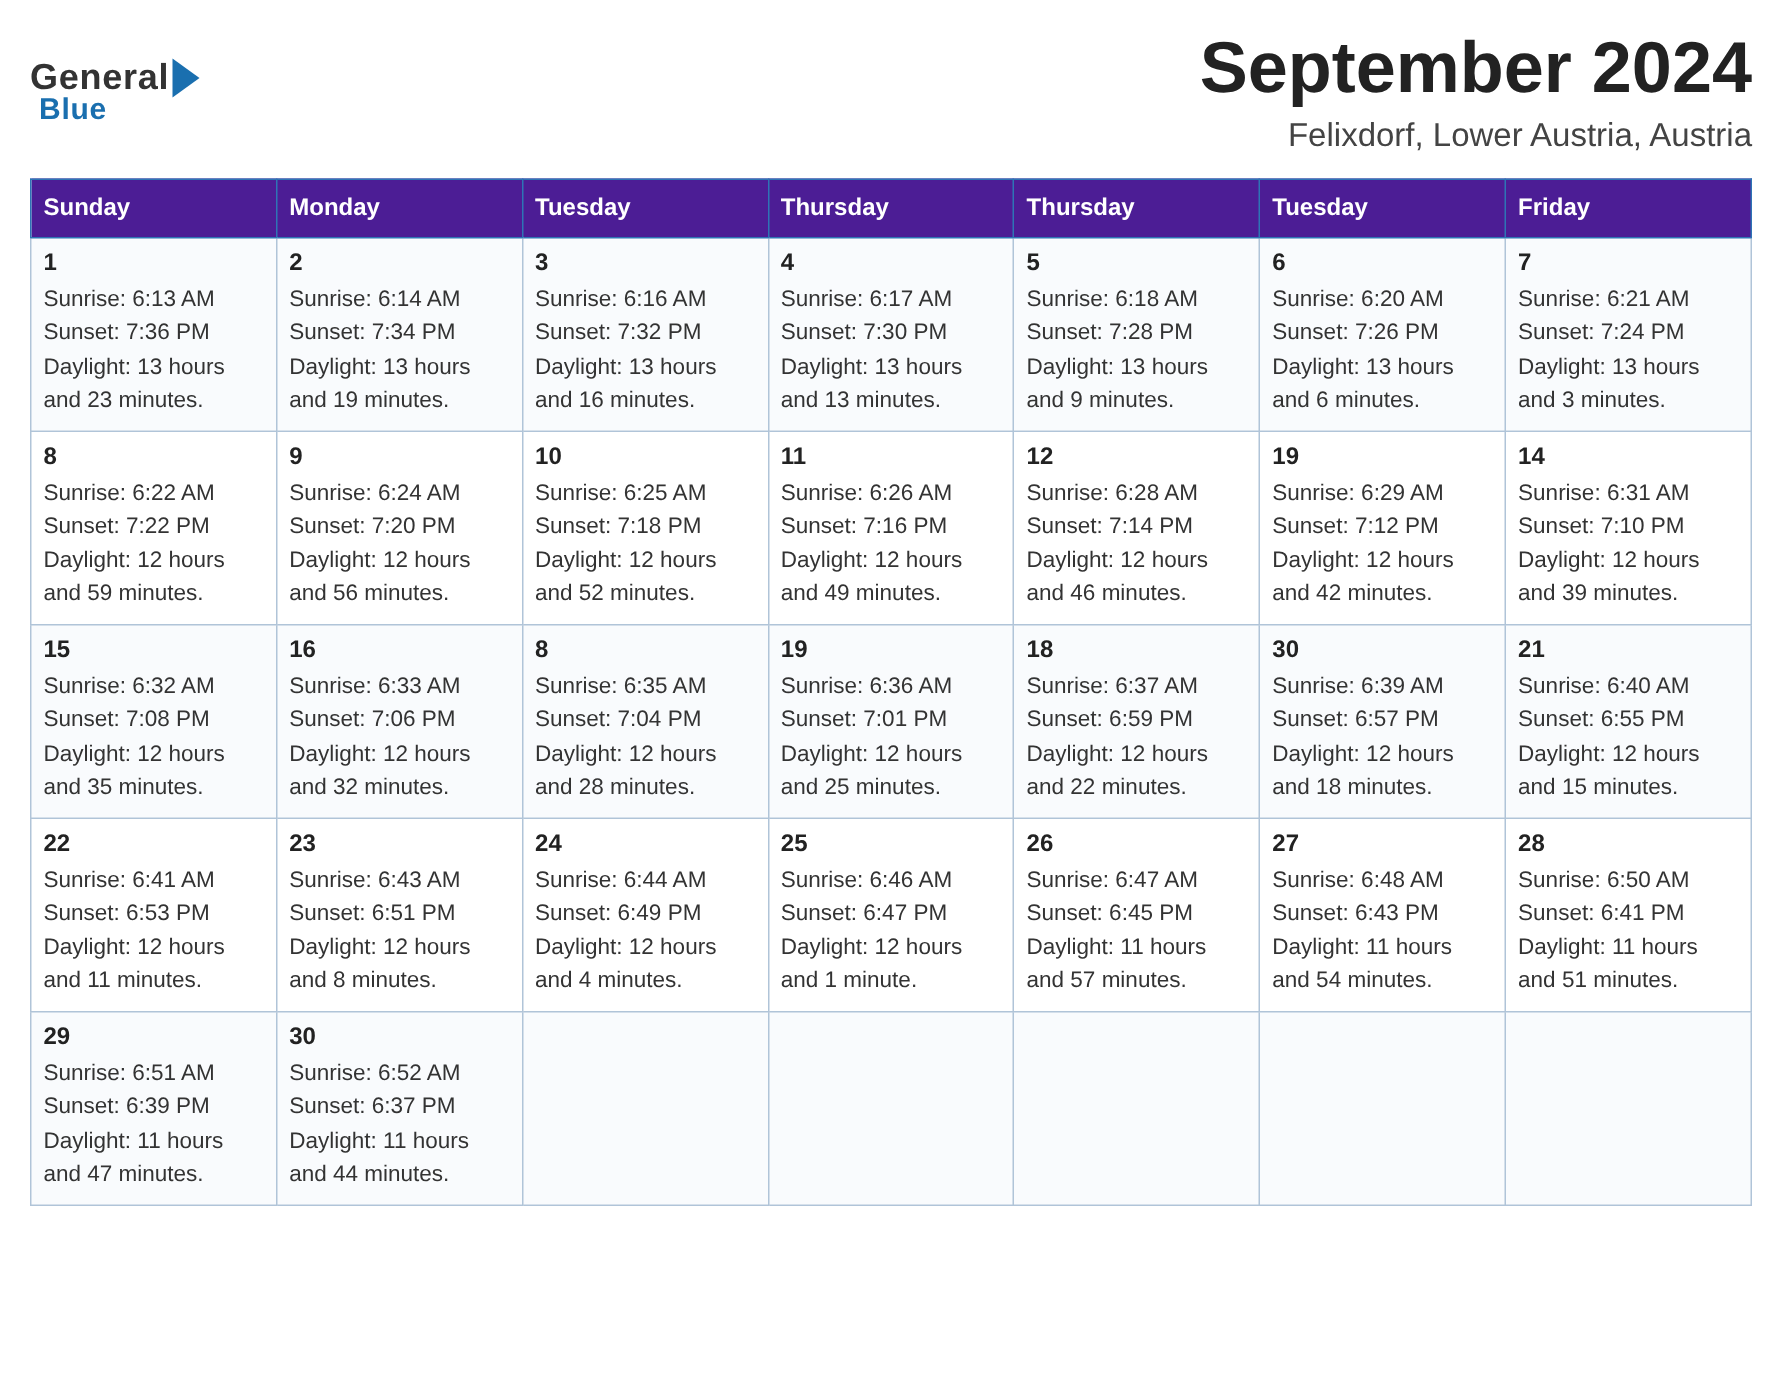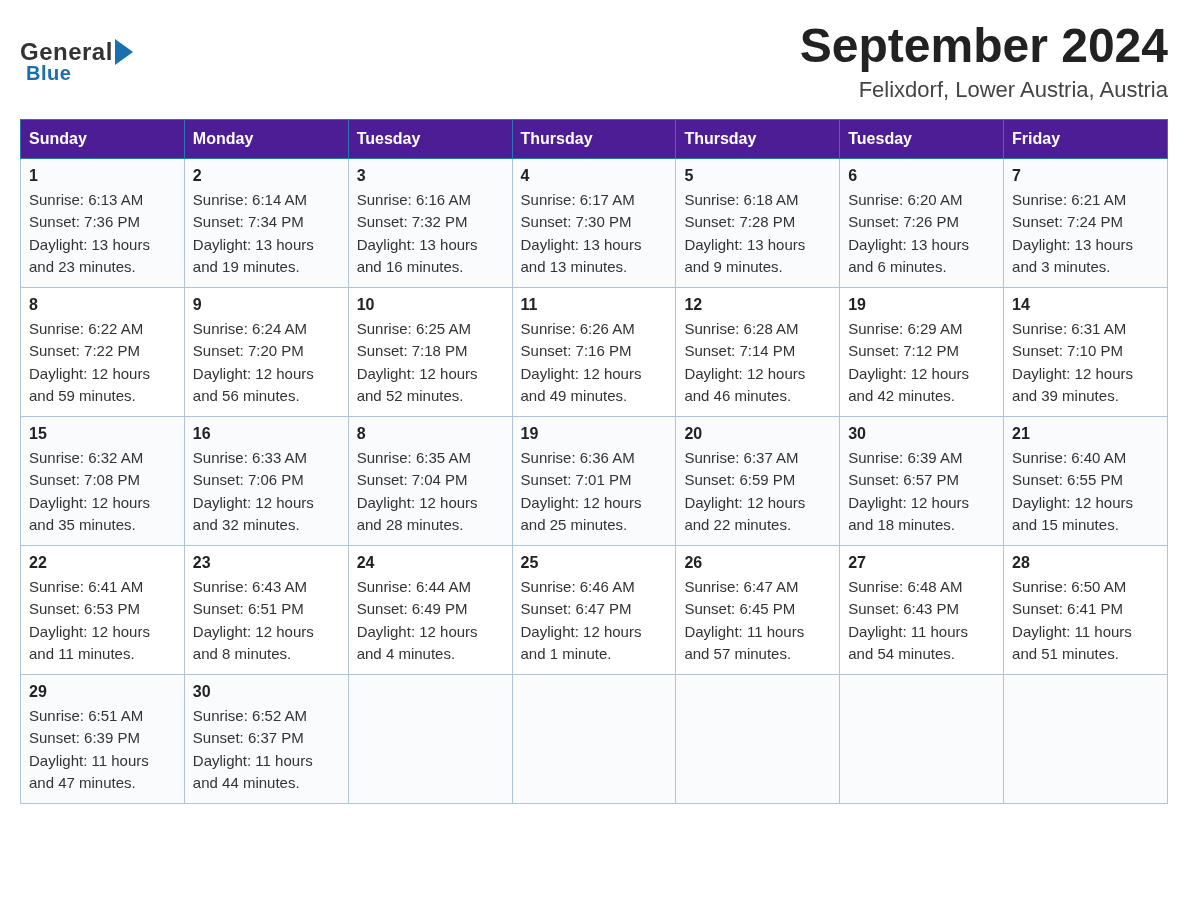--- a/index.html
+++ b/index.html
@@ -198,21 +198,21 @@
         </td>
         <td>
           <span class="day-number">8</span>
           <div class="day-info">Sunrise: 6:35 AM<br>Sunset: 7:04 PM<br>Daylight: 12 hours and 28 minutes.</div>
         </td>
         <td>
           <span class="day-number">19</span>
           <div class="day-info">Sunrise: 6:36 AM<br>Sunset: 7:01 PM<br>Daylight: 12 hours and 25 minutes.</div>
         </td>
         <td>
-          <span class="day-number">20</span>
+          <span class="day-number">18</span>
           <div class="day-info">Sunrise: 6:37 AM<br>Sunset: 6:59 PM<br>Daylight: 12 hours and 22 minutes.</div>
         </td>
         <td>
           <span class="day-number">30</span>
           <div class="day-info">Sunrise: 6:39 AM<br>Sunset: 6:57 PM<br>Daylight: 12 hours and 18 minutes.</div>
         </td>
         <td>
           <span class="day-number">21</span>
           <div class="day-info">Sunrise: 6:40 AM<br>Sunset: 6:55 PM<br>Daylight: 12 hours and 15 minutes.</div>
         </td>

